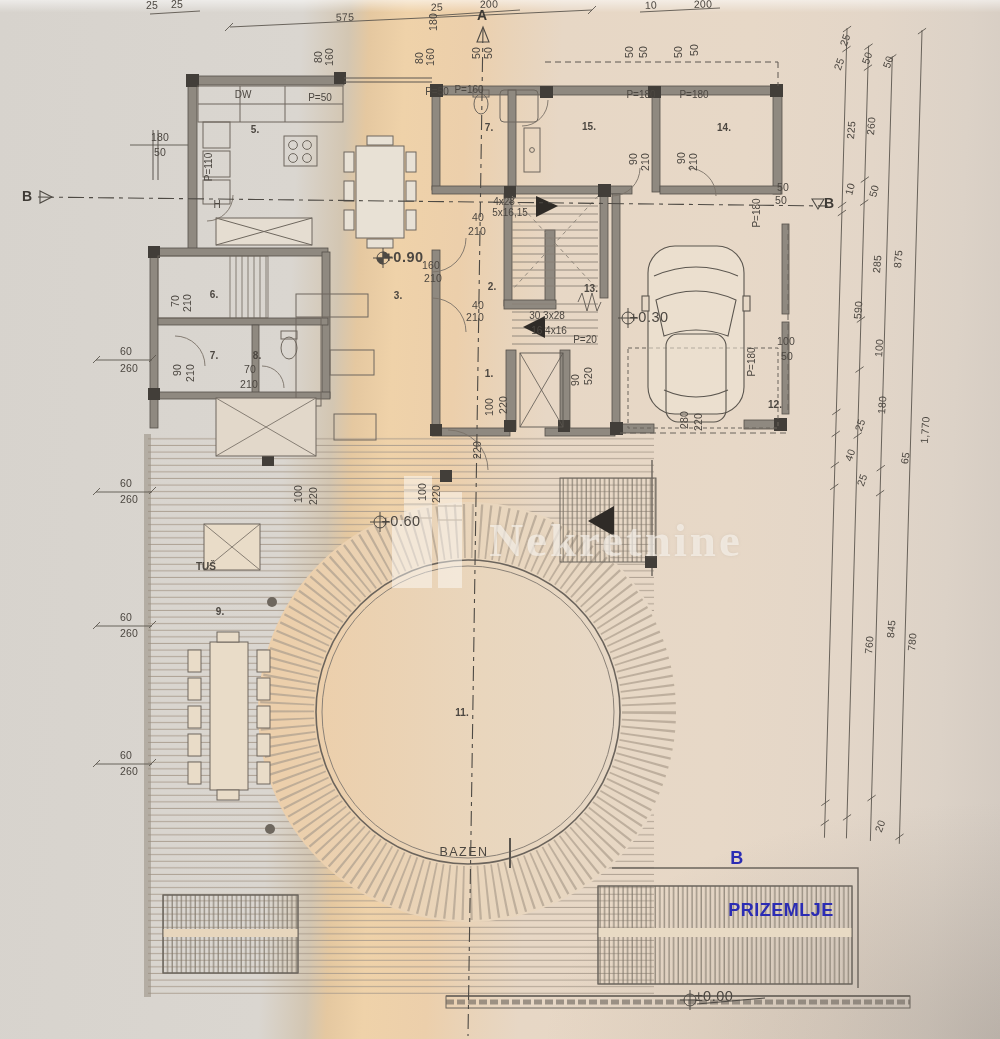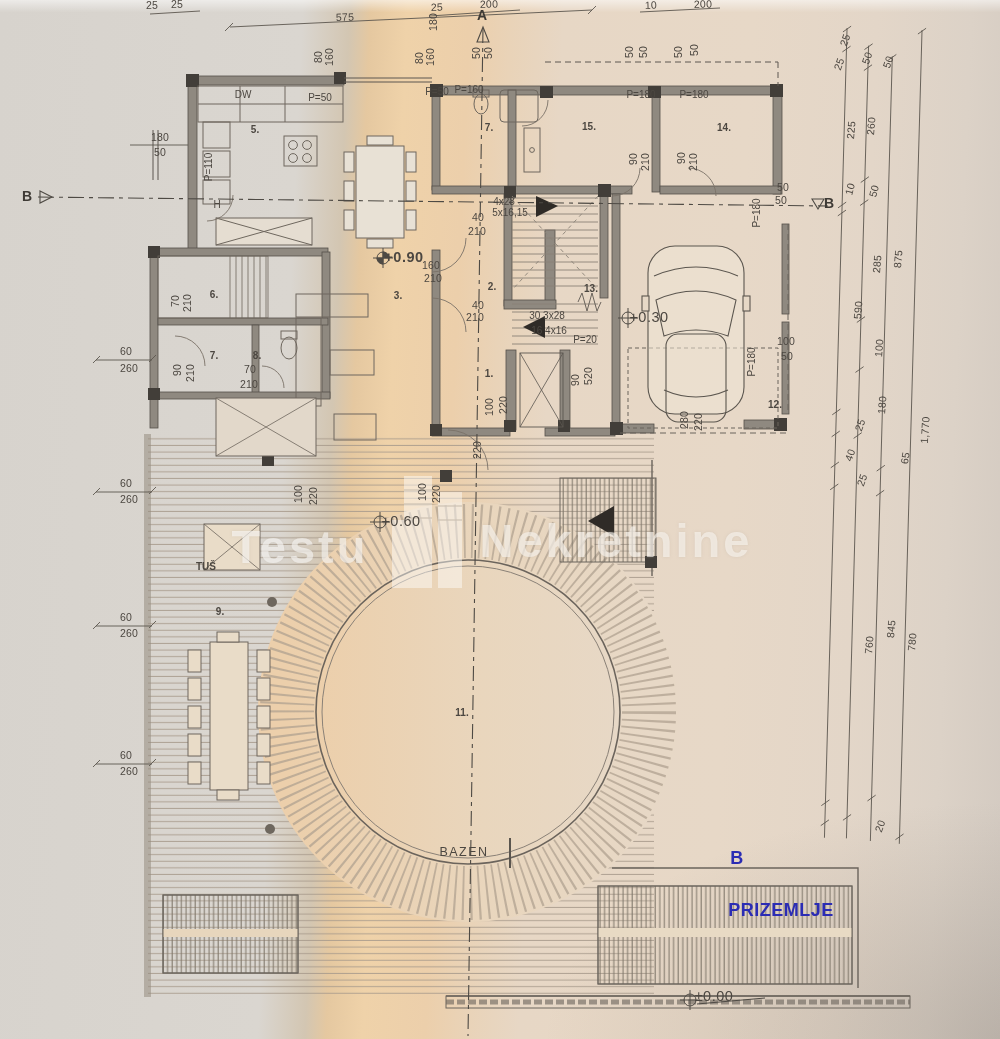--- a/index.html
+++ b/index.html
@@ -19,21 +19,21 @@
   .d{font-size:10.5px;letter-spacing:.2px;}
   .p{font-size:10px;}
   .rm{font-size:10px;font-weight:bold;}
   .st{font-size:10px;}
   .lv{font-size:14.5px;letter-spacing:.5px;}
   .mk{font-size:14px;color:#3e3a35;font-weight:bold;}
   .bazen{font-size:12.5px;letter-spacing:1.5px;color:#4c4741;}
   .blue{color:#2b2cb4;font-weight:bold;font-size:18px;letter-spacing:.5px;}
   .wm{font-size:47px;font-weight:bold;letter-spacing:3px;
       color:rgba(255,255,255,.55);text-shadow:0 0 3px rgba(190,178,162,.35);}
-  .wm-r{color:rgba(252,249,244,.6);}
+  .wm-r{color:rgba(252,249,244,.6);font-family:Liberation Serif, serif;}
 </style>
 </head>
 <body>
 
 <div id="shot">
 
 <svg id="plan" width="1000" height="1039" viewBox="0 0 1000 1039">
   <defs>
     <pattern id="deck" width="12" height="6.6" patternUnits="userSpaceOnUse">
       <path d="M0,3.2H12" stroke="#a79a8c" stroke-width="0.9"></path>
@@ -299,21 +299,20 @@
 
   <g fill="rgba(255,255,255,.45)">
     <rect x="404" y="476" width="28" height="112"></rect>
     <rect x="438" y="492" width="24" height="96"></rect>
     <rect x="392" y="520" width="12" height="68"></rect>
     <path d="M404,490h28 M404,504h28 M404,518h28 M438,506h24 M438,520h24" stroke="rgba(205,194,178,.6)" stroke-width="2"></path>
   </g>
 </svg>
 
 <div style="position:absolute;left:0;top:0;width:1000px;height:1039px;">
-  <span class="lbl wm" style="left:300px;top:546px;">Testu</span>
   <span class="lbl wm wm-r" style="left:616px;top:540px;">Nekretnine</span>
 
   <span class="lbl mk" style="left:482px;top:15px;">A</span>
   <span class="lbl mk" style="left:27px;top:196px;">B</span>
   <span class="lbl mk" style="left:829px;top:203px;">B</span>
 
   <span class="lbl bazen" style="left:464px;top:852px;">BAZEN</span>
 
   <span class="lbl blue" style="left:737px;top:858px;">B</span>
   <span class="lbl blue" style="left:781px;top:910px;">PRIZEMLJE</span>

